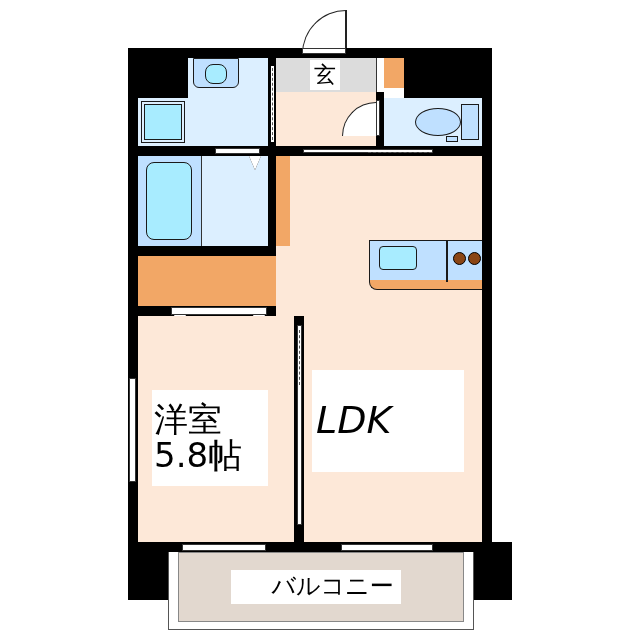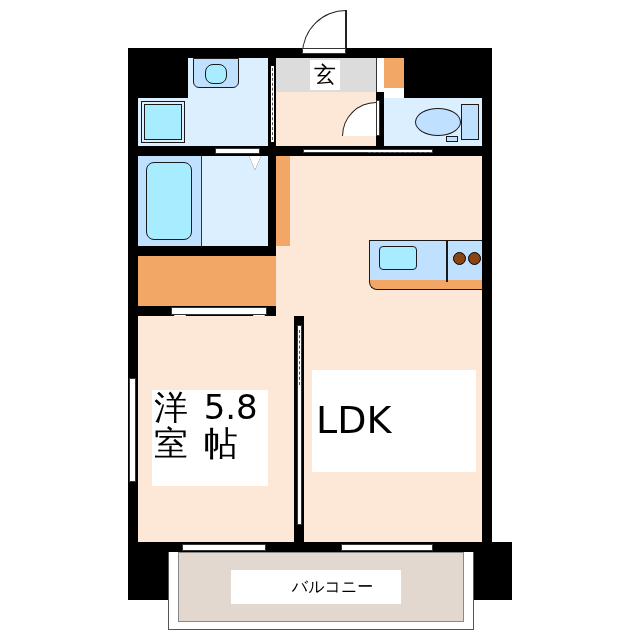--- a/index.html
+++ b/index.html
@@ -82,38 +82,38 @@
   <div class="room" style="left:276px;top:156px;width:206px;height:386px;background:#fde8d8;"></div>
   <div class="room" style="left:276px;top:156px;width:14px;height:90px;background:#f2a766;"></div>
 
   <div class="fix" style="left:369px;top:240px;width:113px;height:42px;background:#bfe0ff;border-right:none;"></div>
   <div class="room" style="left:369px;top:280px;width:113px;height:10px;background:#f2a766;border:1.5px solid #1a1a1a;border-top:none;border-right:none;border-radius:0 0 0 8px;"></div>
   <div class="fix" style="left:379px;top:246px;width:38px;height:24px;background:#a8ecff;border-radius:4px;"></div>
   <div class="abs" style="left:446px;top:240px;width:1.5px;height:42px;background:#1a1a1a;"></div>
   <div class="abs" style="left:453px;top:252px;width:13px;height:13px;border-radius:50%;background:#8a4514;border:1px solid #000;"></div>
   <div class="abs" style="left:468px;top:252px;width:13px;height:13px;border-radius:50%;background:#8a4514;border:1px solid #000;"></div>
 
-  <div class="label" style="left:312px;top:370px;width:164px;height:102px;font-size:38px;flex-direction:column;align-items:flex-start;padding-left:4px;">
+  <div class="label" style="left:312px;top:370px;width:152px;height:102px;font-size:38px;flex-direction:column;align-items:flex-start;padding-left:4px;font-style:italic;">
     <span>LDK</span>
   </div>
 
   <div class="room" style="left:138px;top:316px;width:156px;height:226px;background:#fde8d8;"></div>
   <div class="wall" style="left:294px;top:316px;width:10px;height:234px;"></div>
   <div class="win" style="left:297px;top:325px;width:5px;height:200px;"></div>
   <div class="dash-v" style="left:299px;top:330px;height:55px;"></div>
   <div class="win" style="left:129px;top:378px;width:7px;height:104px;"></div>
 
-  <div class="label" style="left:152px;top:390px;width:116px;height:96px;font-size:34px;flex-direction:row;align-items:flex-start;padding-left:2px;">
+  <div class="label" style="left:152px;top:390px;width:116px;height:96px;font-size:34px;flex-direction:column;align-items:flex-start;padding-left:2px;">
     <span>洋室</span>
     <span>5.8帖</span>
   </div>
 
   <div class="wall" style="left:128px;top:542px;width:364px;height:10px;"></div>
   <div class="wall" style="left:128px;top:542px;width:50px;height:58px;"></div>
   <div class="wall" style="left:464px;top:542px;width:48px;height:58px;"></div>
   <div class="win" style="left:182px;top:544px;width:84px;height:7px;"></div>
   <div class="win" style="left:341px;top:544px;width:92px;height:7px;"></div>
 
   <div class="abs" style="left:168px;top:552px;width:306px;height:78px;border:1.5px solid #555;border-top:none;background:#fff;"></div>
   <div class="room" style="left:178px;top:552px;width:286px;height:70px;background:#e2d8cf;border:1px solid #888;"></div>
-  <div class="label" style="left:231px;top:570px;width:170px;height:34px;font-size:16px;padding-left:33px;">バルコニー</div>
+  <div class="label" style="left:231px;top:570px;width:170px;height:34px;font-size:24px;padding-left:33px;">バルコニー</div>
 
 </div>
 
 </body></html>

